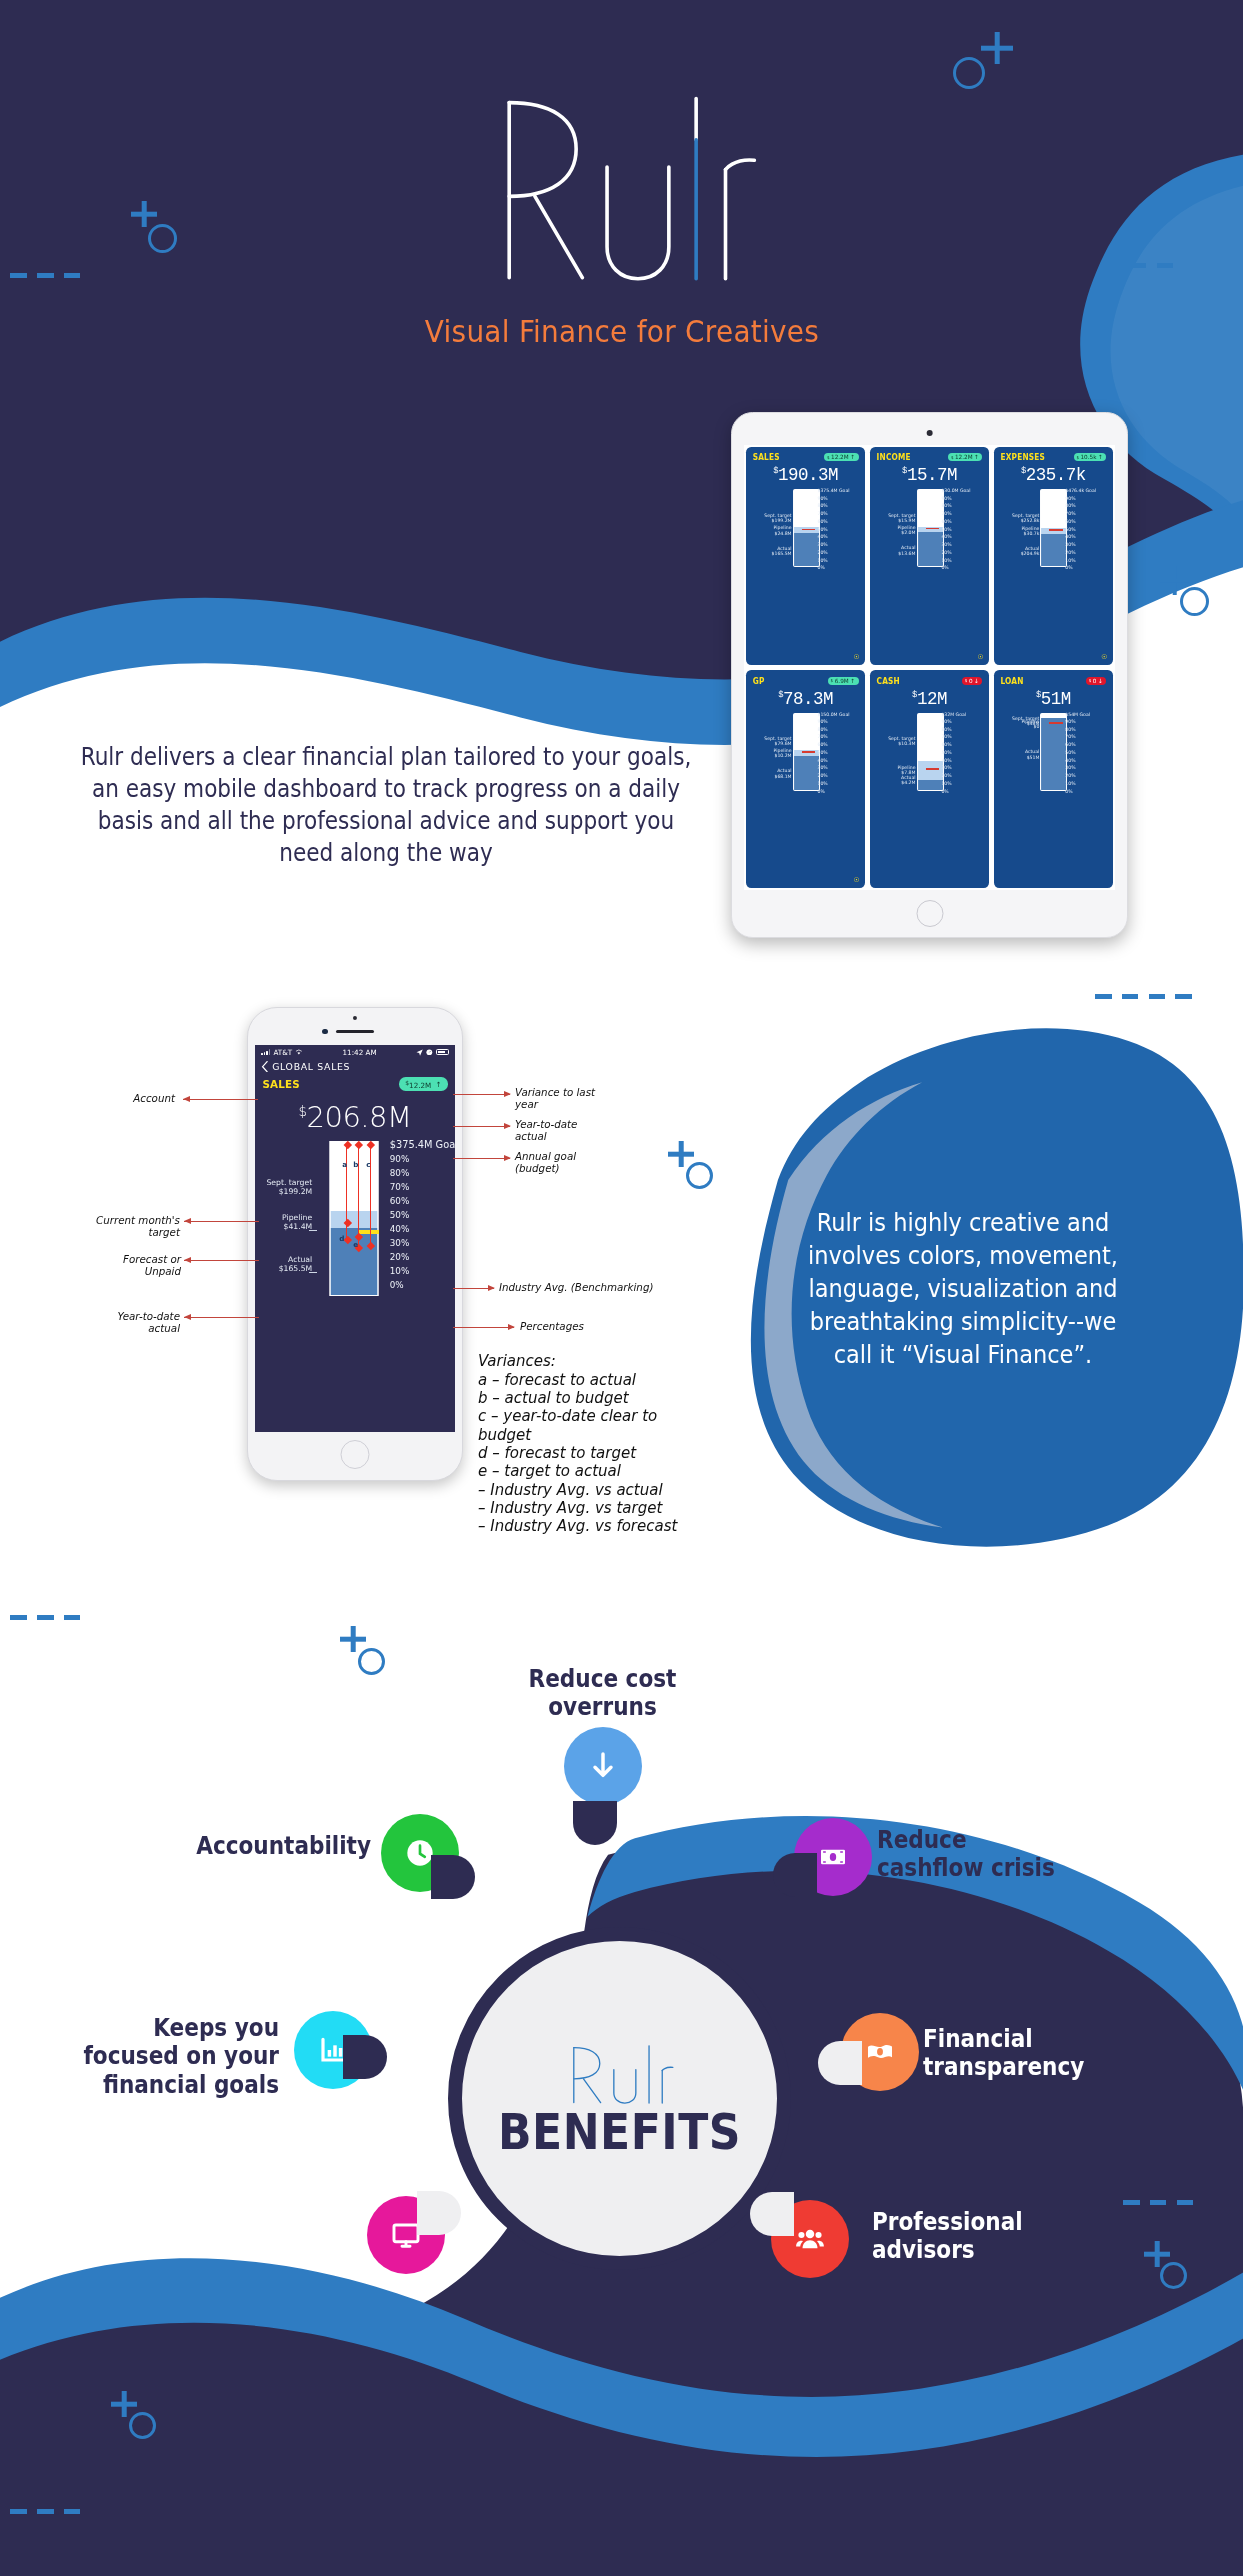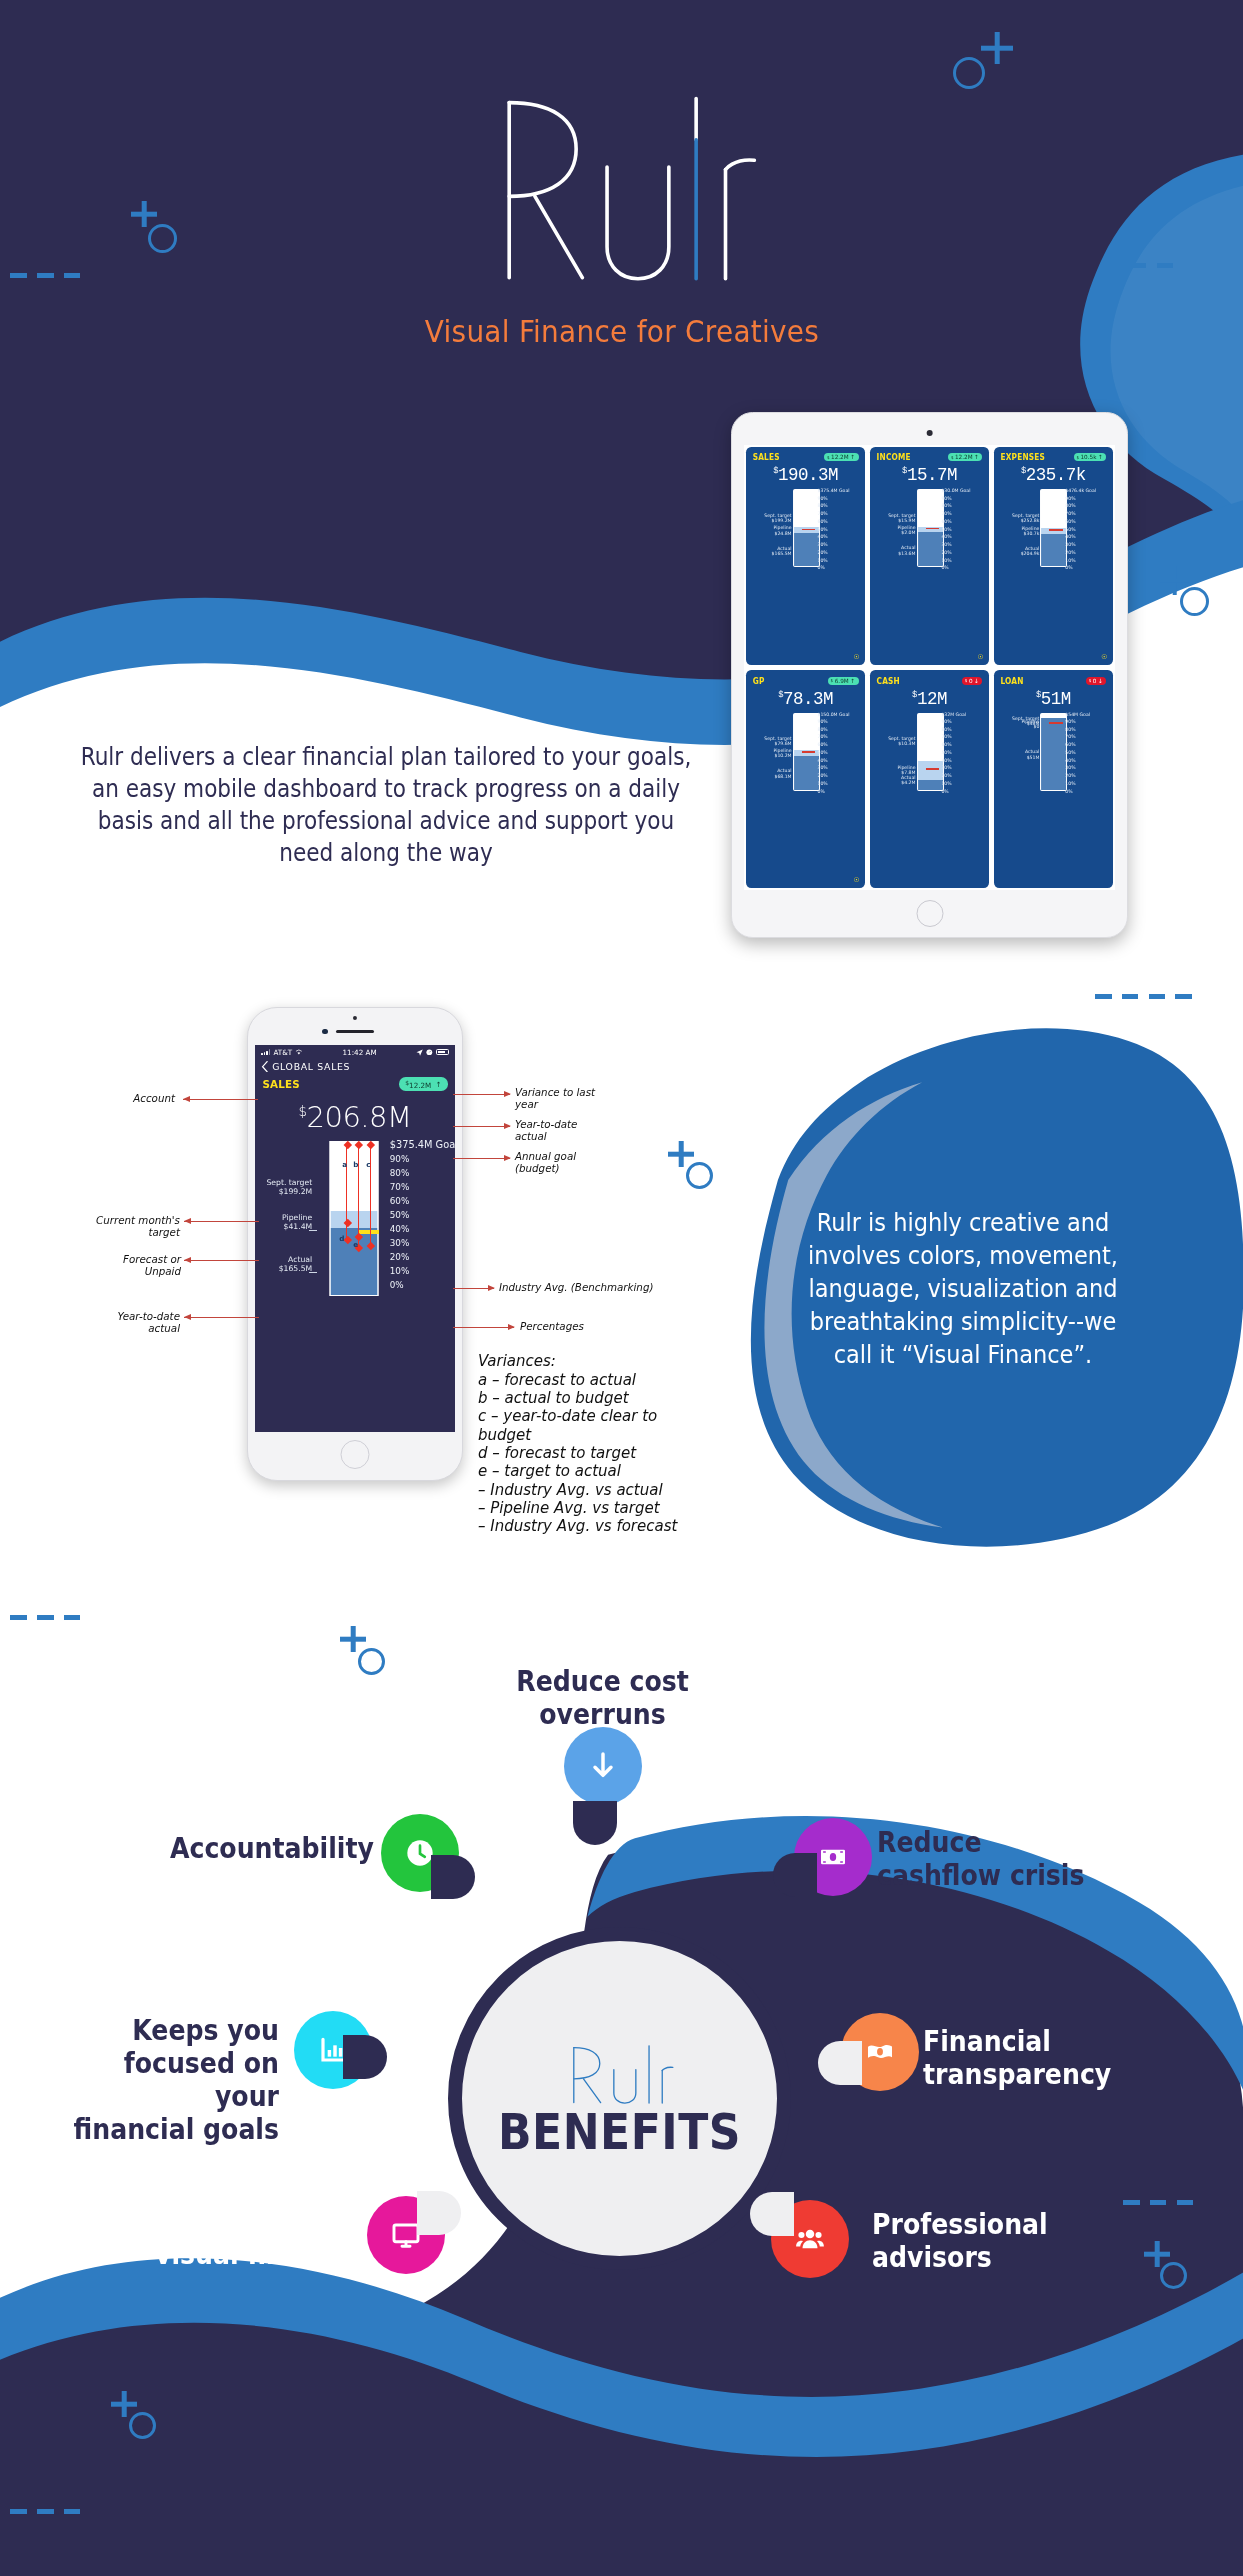--- a/index.html
+++ b/index.html
@@ -178,21 +178,21 @@
     position:absolute; left:448px; top:1927px; width:343px; height:343px;
     border-radius:50%; background:#efeff1; border:14px solid #2e2c52;
     display:flex; flex-direction:column; align-items:center; justify-content:center;
   }
   #ben-center-logo { margin-bottom:1px; }
   #ben-center-title { font-size:49px; font-weight:bold; color:#2e2c52; letter-spacing:0.5px;
     font-family:"DejaVu Sans", sans-serif; font-stretch:condensed; line-height:1; }
   .ben-node { position:absolute; width:78px; height:78px; border-radius:50%;
     display:flex; align-items:center; justify-content:center; }
   .ben-node svg { width:32px; height:32px; fill:#ffffff; }
-  .ben-label { position:absolute; font-size:28px; font-weight:bold; line-height:1.18;
+  .ben-label { position:absolute; font-size:24px; font-weight:bold; line-height:1.18;
     color:#2e2c52; font-family:"DejaVu Sans", sans-serif; font-stretch:condensed; }
   .ben-label.light { color:#ffffff; }
   .ben-notch { position:absolute; width:44px; height:44px; background:#2e2c52; }
   .ben-notch.white { background:#efeff1; }
 </style>
 </head>
 <body>
 
 <div id="hero-band">
   <svg id="hero-wave-svg" viewBox="0 0 2414 1560" preserveAspectRatio="none">
@@ -604,21 +604,21 @@
 
 <div class="hand" id="variances">
   <div class="vhead">Variances:</div>
   <div>
       <div>a – forecast to actual</div>
       <div>b – actual to budget</div>
       <div>c – year-to-date clear to budget</div>
       <div>d – forecast to target</div>
       <div>e – target to actual</div>
       <div> – Industry Avg. vs actual</div>
-      <div> – Pipeline Avg. vs target</div>
+      <div> – Industry Avg. vs target</div>
       <div> – Industry Avg. vs forecast</div>
     </div>
 </div>
 
 <div id="blob-wrap">
   <svg id="blob-svg" width="528" height="598" viewBox="0 0 1024 1160">
     <path d="M120,330 C60,540 30,760 150,900 C280,1050 560,1075 760,1000 C960,925 1024,730 1024,520 C1024,300 980,120 800,60 C620,0 400,60 280,140 C200,195 150,250 120,330 Z" fill="#2166ac"></path>
     <path d="M140,330 C85,520 62,740 170,876 C228,948 330,990 440,1004 C300,960 212,880 176,770 C120,600 150,440 215,320 C255,246 320,182 400,140 C300,170 205,230 140,330 Z" fill="#9fb4cf" opacity="0.85"></path>
   </svg>
 </div>

